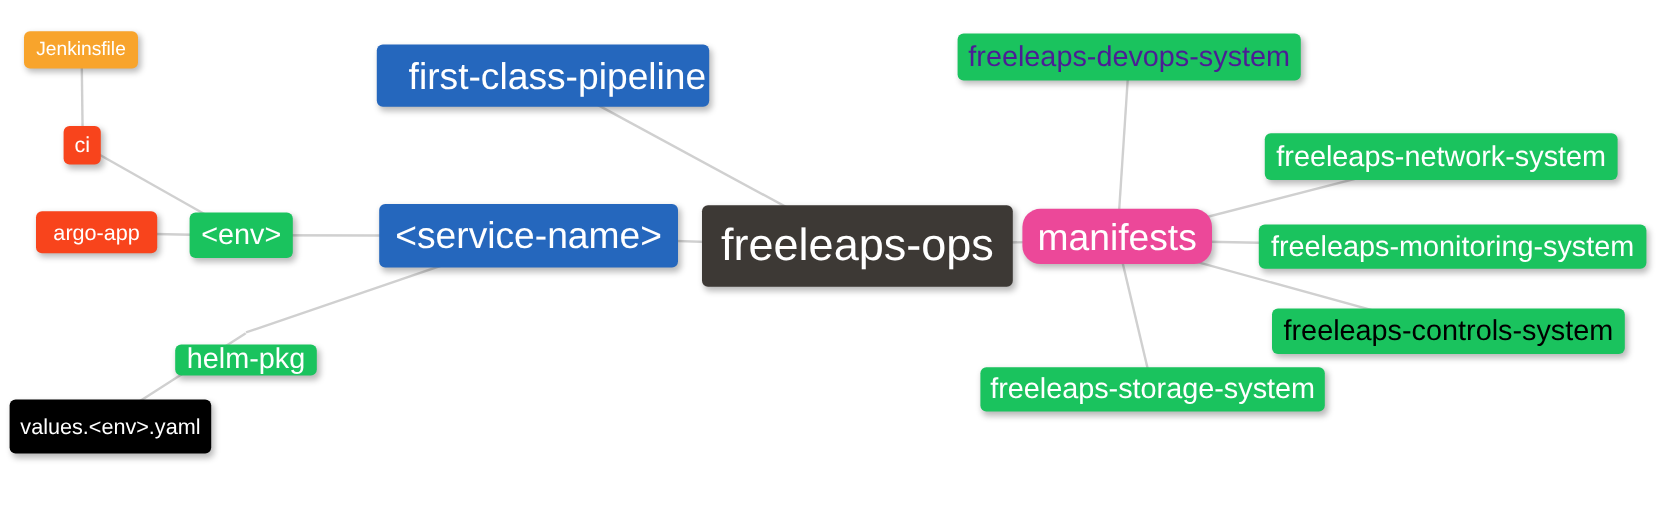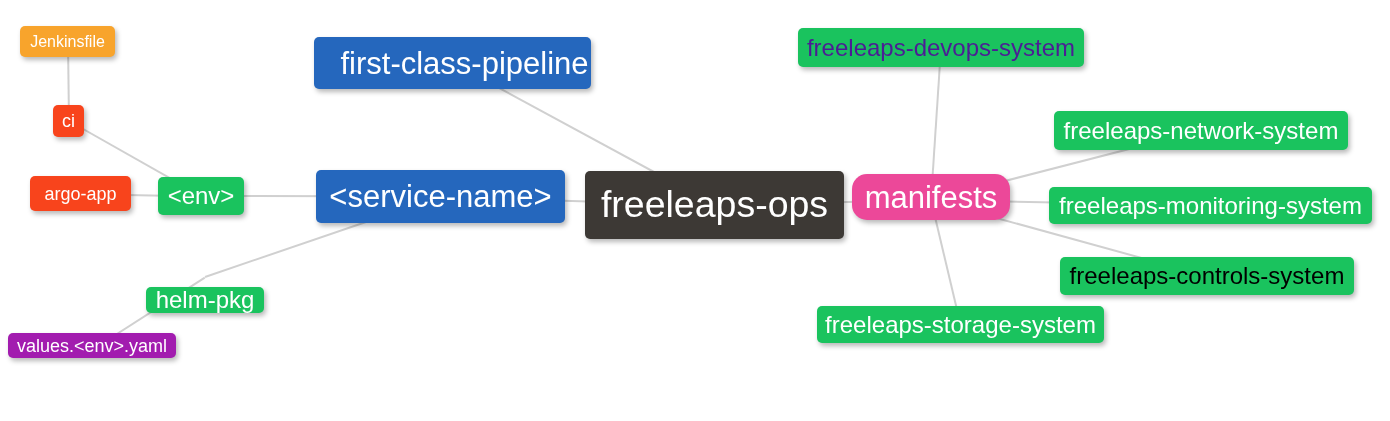--- a/index.html
+++ b/index.html
@@ -62,20 +62,20 @@
       <div class="edge" style="left: 931px; top: 199px; width: 127.947px; background: rgb(208, 208, 208); transform: rotate(76.6697deg);"></div>
     </div>
 <div class="node" style="left: 585px; top: 171px; width: 259px; height: 68px; font-size: 37.5px; background: rgb(61, 57, 53); color: rgb(255, 255, 255);">freeleaps-ops</div>
     <div class="node" style="left: 314px; top: 37px; width: 277px; height: 52px; font-size: 31px; background: rgb(37, 103, 189); color: rgb(255, 255, 255); padding-left: 24px;">first-class-pipeline</div>
     <div class="node" style="left: 316px; top: 170px; width: 249px; height: 53px; font-size: 31px; background: rgb(37, 103, 189); color: rgb(255, 255, 255);">&lt;service-name&gt;</div>
     <div class="node" style="left: 852px; top: 174px; width: 158px; height: 46px; font-size: 31px; background: #ec4899; color: rgb(255, 255, 255); border-radius: 15px;">manifests</div>
     <div class="node" style="left: 158px; top: 177px; width: 86px; height: 38px; font-size: 24px; background: rgb(26, 195, 94); color: rgb(255, 255, 255);">&lt;env&gt;</div>
     <div class="node" style="left: 146px; top: 258px; width: 118px; height: 26px; font-size: 24px; background: rgb(26, 195, 94); color: rgb(255, 255, 255); margin-top: 29px;">helm-pkg</div>
     <div class="node" style="left: 53px; top: 105px; width: 31px; height: 32px; font-size: 18px; background: rgb(248, 68, 28); color: rgb(255, 255, 255);">ci</div>
     <div class="node" style="left: 30px; top: 176px; width: 101px; height: 35px; font-size: 18px; background: rgb(248, 68, 28); color: rgb(255, 255, 255);">argo-app</div>
-    <div class="node" style="left: 8px; top: 333px; width: 168px; height: 25px; font-size: 18px; background: #a21caf; color: rgb(255, 255, 255);">values.&lt;env&gt;.yaml</div>
+    <div class="node" style="left: 8px; top: 333px; width: 168px; height: 45px; font-size: 18px; background: #000000; color: rgb(255, 255, 255);">values.&lt;env&gt;.yaml</div>
     <div class="node" style="left: 20px; top: 26px; width: 95px; height: 31px; font-size: 16px; background: rgb(248, 164, 44); color: rgb(255, 255, 255);">Jenkinsfile</div>
     <div class="node" style="left: 798px; top: 28px; width: 286px; height: 39px; font-size: 24px; background: rgb(26, 195, 94); color: #4c1d95;">freeleaps-devops-system</div>
     <div class="node" style="left: 1054px; top: 111px; width: 294px; height: 39px; font-size: 24px; background: rgb(26, 195, 94); color: rgb(255, 255, 255);">freeleaps-network-system</div>
     <div class="node" style="left: 1049px; top: 187px; width: 323px; height: 37px; font-size: 24px; background: rgb(26, 195, 94); color: rgb(255, 255, 255);">freeleaps-monitoring-system</div>
     <div class="node" style="left: 1060px; top: 257px; width: 294px; height: 38px; font-size: 24px; background: rgb(26, 195, 94); color: #000000;">freeleaps-controls-system</div>
     <div class="node" style="left: 817px; top: 306px; width: 287px; height: 37px; font-size: 24px; background: rgb(26, 195, 94); color: rgb(255, 255, 255);">freeleaps-storage-system</div>
   </div>
 
 </body></html>

